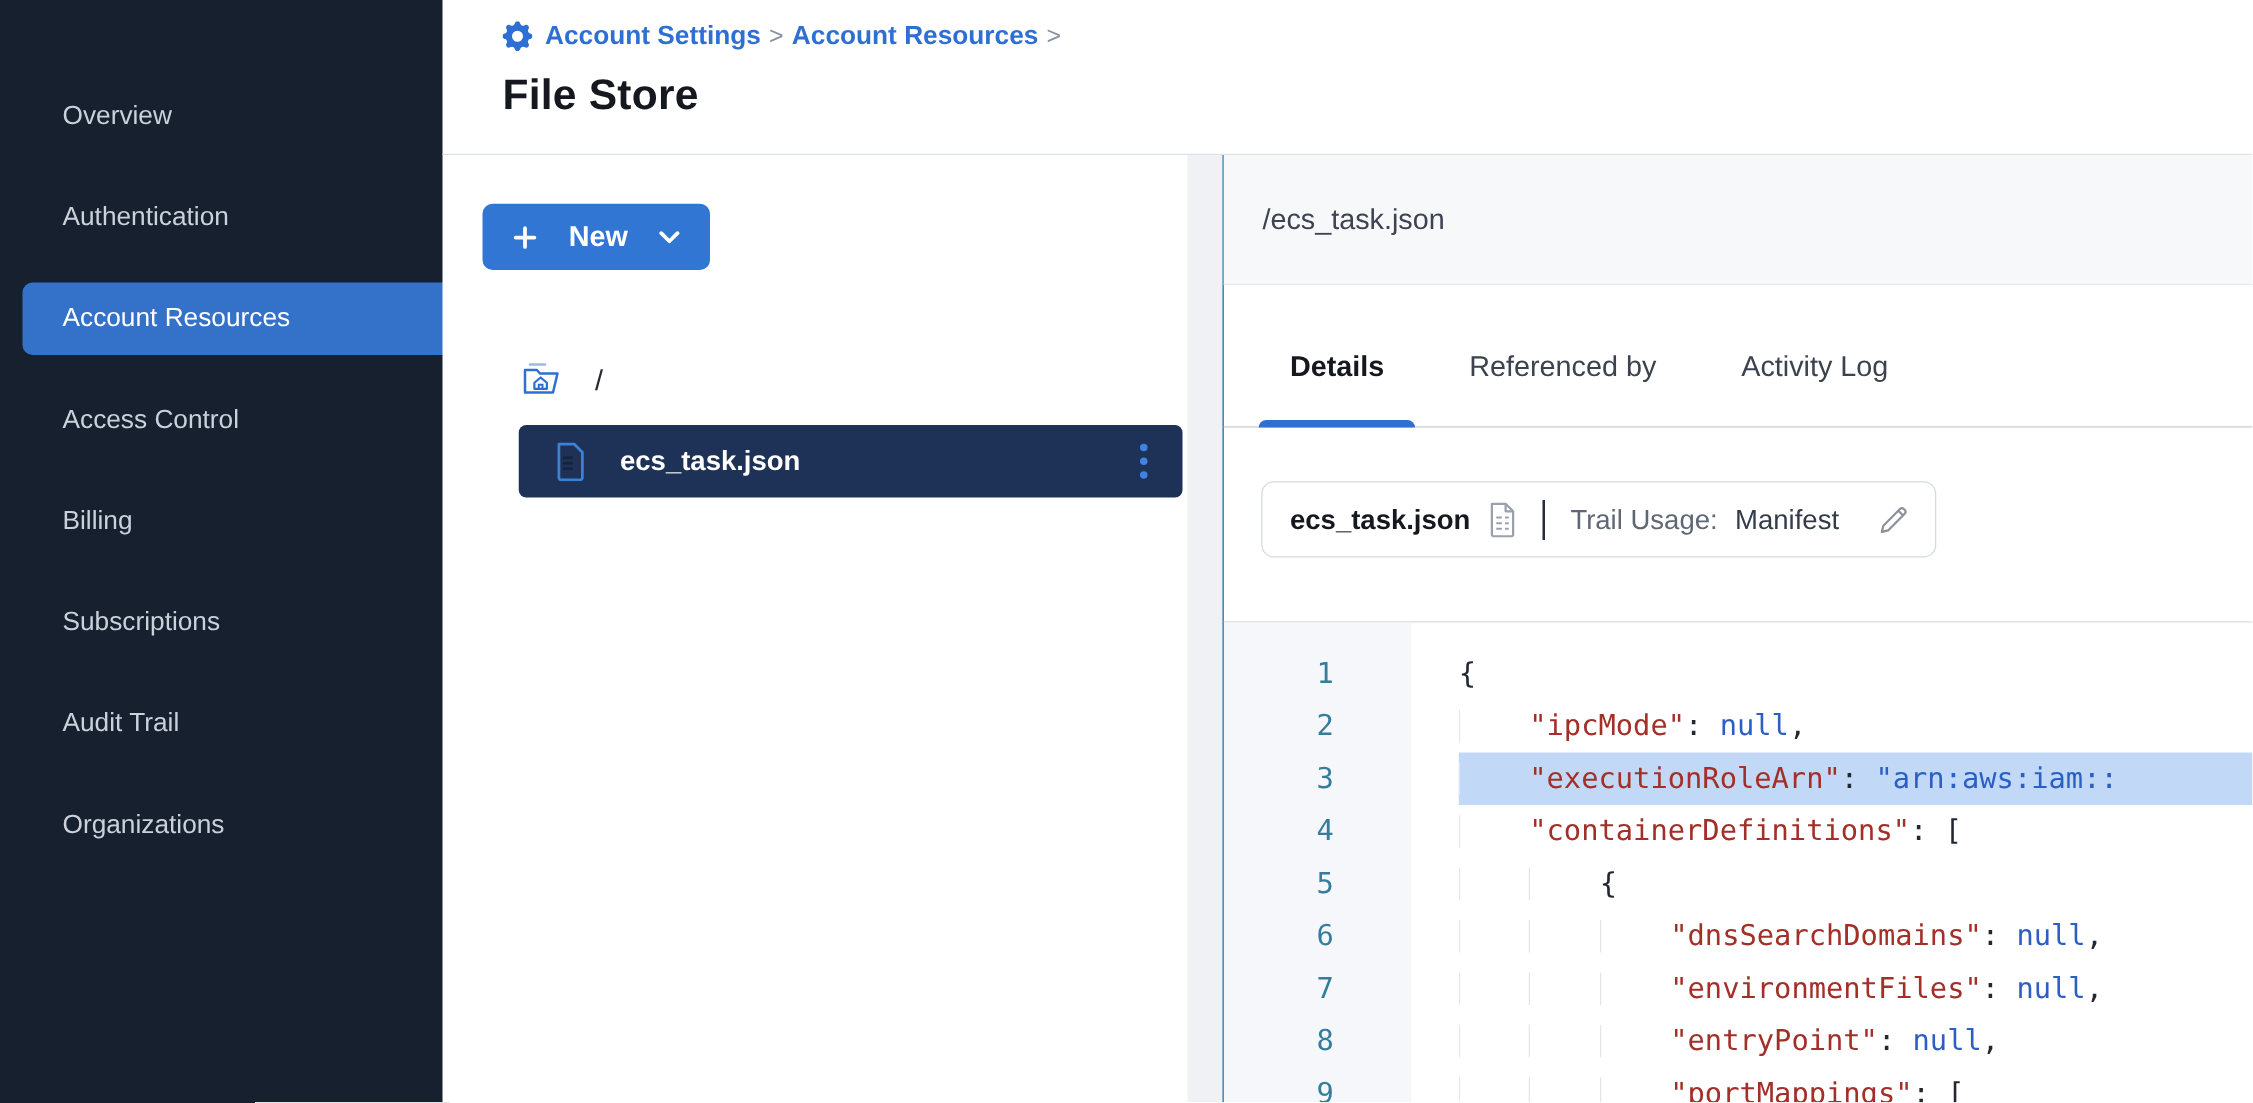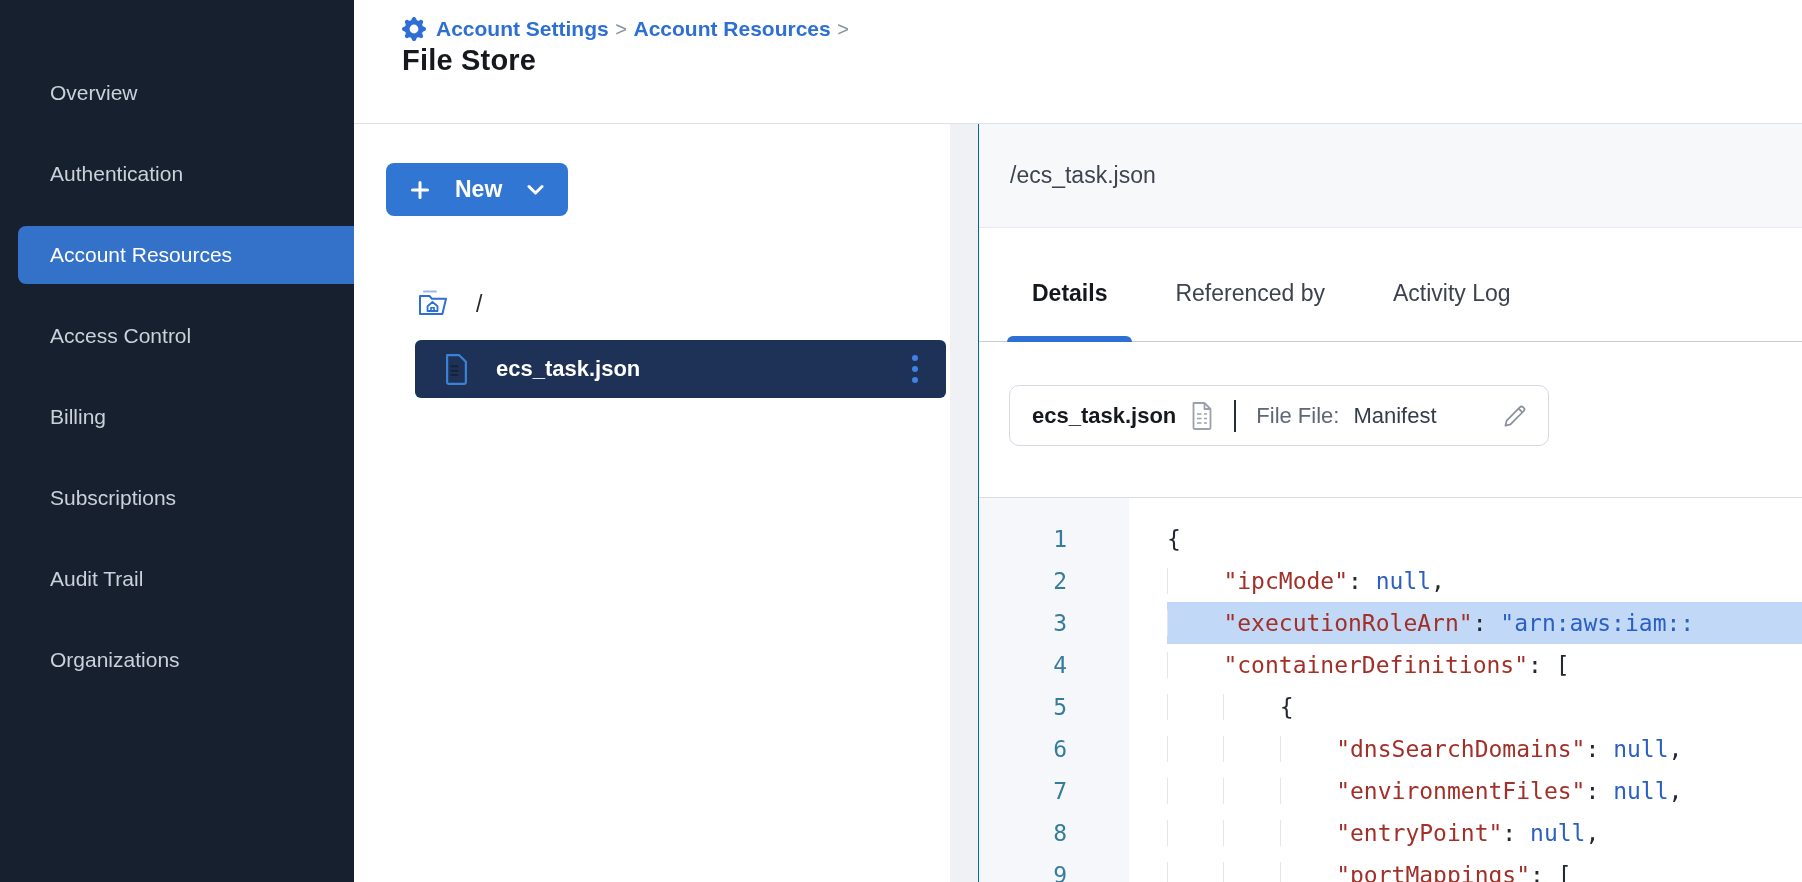--- a/index.html
+++ b/index.html
@@ -16,21 +16,21 @@
   }
   .side-item.active {
     background:#3471c9; color:#ffffff; margin-left:18px; padding-left:32px;
     border-radius:8px 0 0 8px;
   }
   
   .header { position:absolute; left:354px; top:0; width:1448px; height:124px; background:#fff; border-bottom:1px solid #dfe2e9; padding:14px 0 0 48px; }
   .breadcrumb { display:flex; align-items:center; gap:10px; font-size:21px; font-weight:600; color:#2e6fd4; height:30px; }
   .crumb { color:#2e6fd4; cursor:pointer; }
   .crumb-sep { color:#8691a0; font-weight:400; font-size:20px; padding:0 1px; }
-  .page-title { font-size:29px; font-weight:700; color:#15181e; letter-spacing:.2px; }
+  .page-title { margin-top:13px; font-size:34px; font-weight:700; color:#15181e; letter-spacing:.2px; }
   
   .file-panel { position:absolute; left:354px; top:124px; width:596px; height:758px; background:#fff; }
   .btn-new {
     position:absolute; left:32px; top:39px; height:53px; padding:0 24px;
     background:#3176d3; border:none; border-radius:8px; color:#fff;
     font-family:"Liberation Sans", sans-serif; font-size:23px; font-weight:700;
     display:flex; align-items:center; gap:25px; cursor:pointer;
   }
   .folder-row { position:absolute; left:62px; top:160px; display:flex; align-items:center; gap:26px; height:40px; cursor:pointer; }
   .folder-root-label { font-size:23px; color:#23272f; }
@@ -192,21 +192,21 @@
     <div class="info-box">
       <span class="info-name">ecs_task.json</span>
       <span class="icon">
         <svg width="24" height="29" viewBox="0 0 24 29" fill="none">
           <path d="M3.5 2h11l6 6v18.5a1.5 1.5 0 0 1-1.5 1.5H5a1.5 1.5 0 0 1-1.5-1.5z" stroke="#9aa1ad" stroke-width="1.8" stroke-linejoin="round"></path>
           <path d="M14.5 2v6h6" stroke="#9aa1ad" stroke-width="1.8" stroke-linejoin="round"></path>
           <path d="M7 13h10M7 17.5h10M7 22h10" stroke="#9aa1ad" stroke-width="1.6" stroke-dasharray="4.5 2.5"></path>
         </svg>
       </span>
       <span class="info-divider"></span>
-      <span class="info-usage-label">File File:</span>
+      <span class="info-usage-label">Trail Usage:</span>
       <span class="info-usage-value">Manifest</span>
       <button class="pencil-btn">
         <span class="icon">
           <svg width="26" height="26" viewBox="0 0 24 24" fill="none">
             <path d="M3.2 20.8l1.1-4.6L16.6 3.9a2 2 0 0 1 2.8 0l.7.7a2 2 0 0 1 0 2.8L7.8 19.7z" stroke="#8a909c" stroke-width="1.6" stroke-linejoin="round"></path>
             <path d="M15.4 5.1l3.5 3.5" stroke="#8a909c" stroke-width="1.6"></path>
           </svg>
         </span>
       </button>
     </div>

